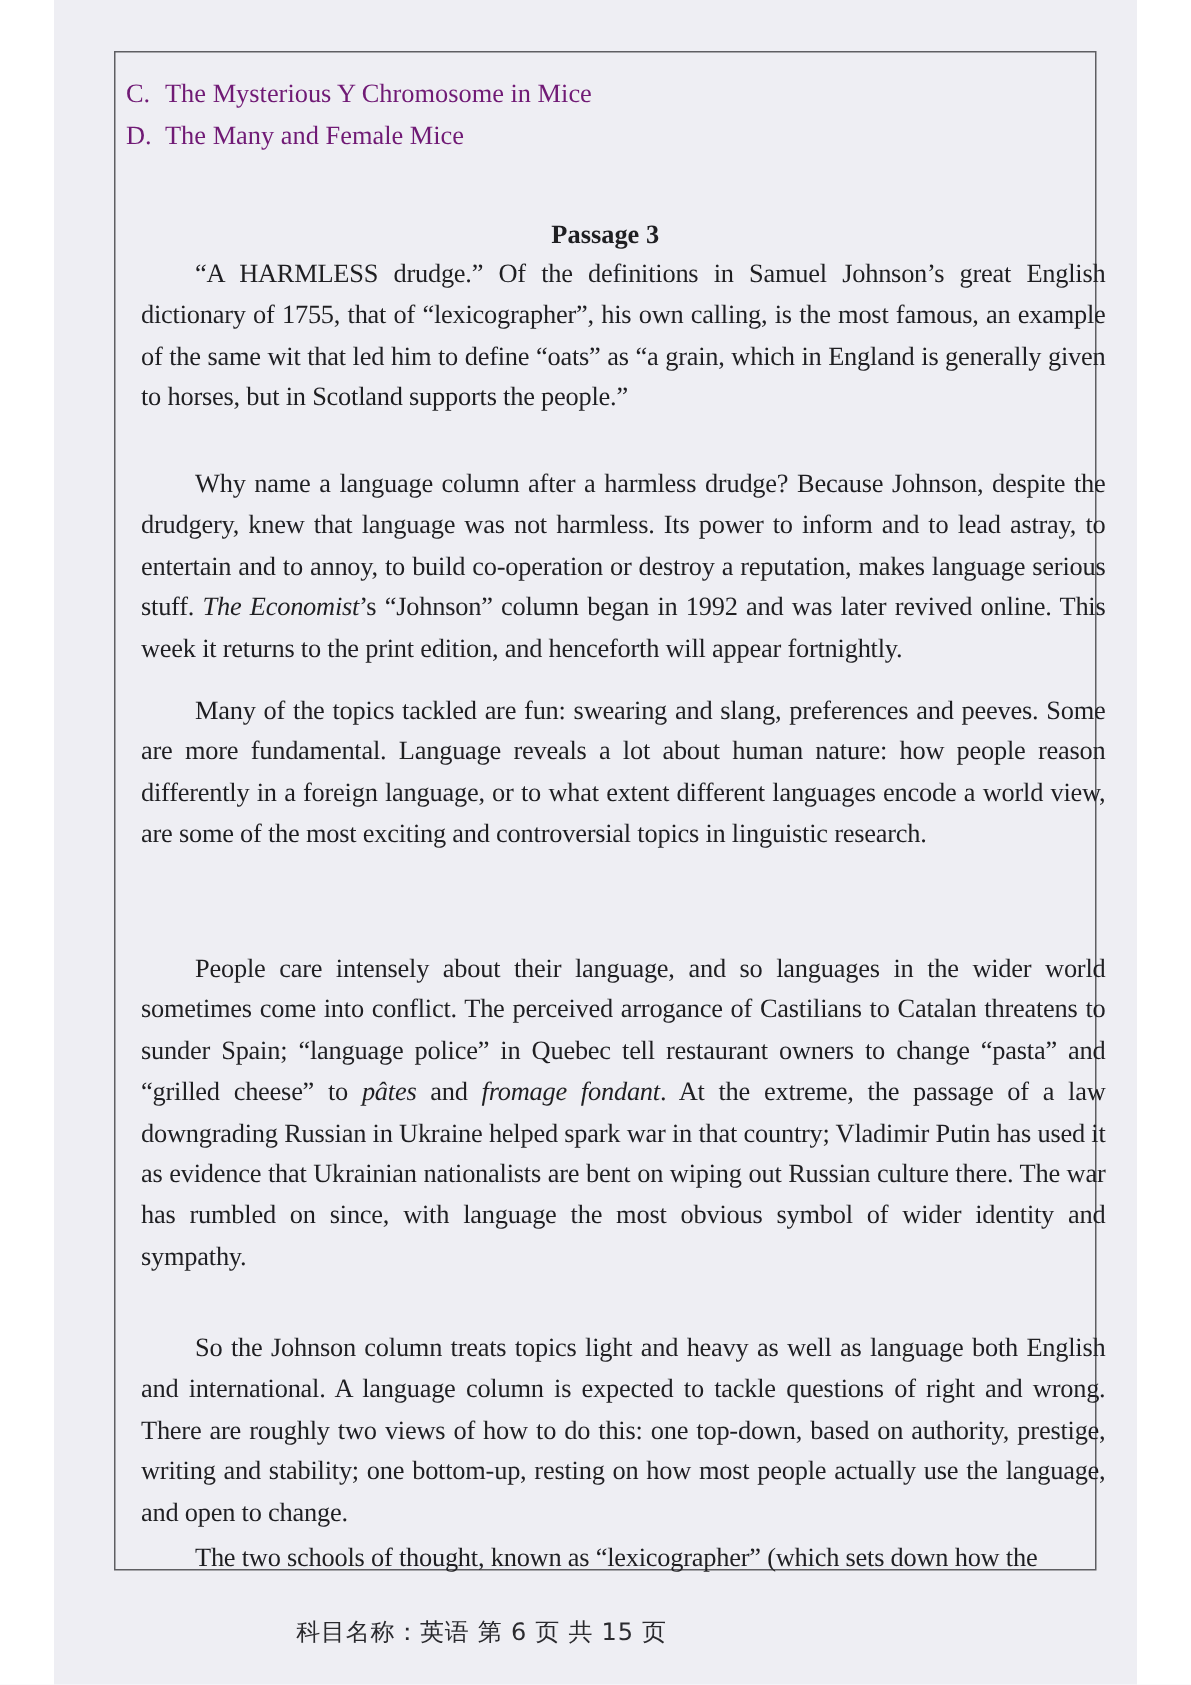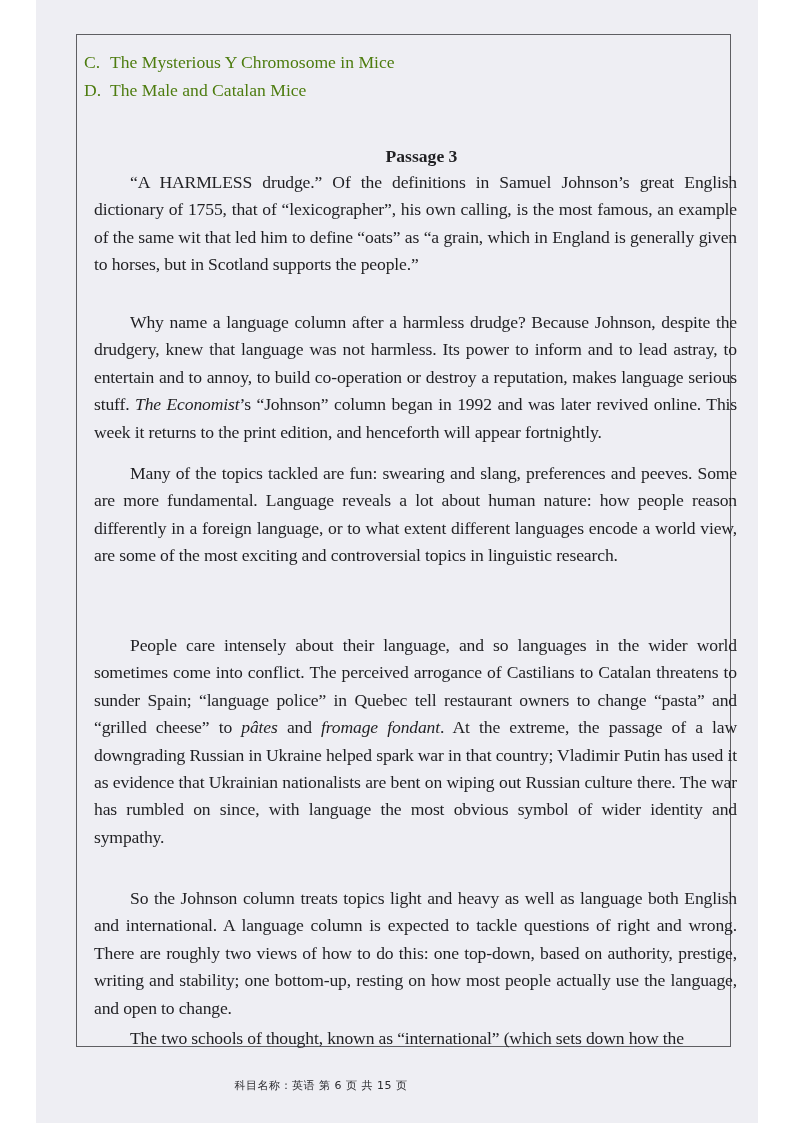--- a/index.html
+++ b/index.html
@@ -25,38 +25,37 @@
       width: 655px;
       height: 1013px;
       border: 1.3px solid #5e5e62;
       box-sizing: border-box;
     }
     .option {
       position: absolute;
       left: 84px;
       font-family: "Liberation Serif", serif;
       font-size: 17.6px;
-      color: #4d7c0f;
+      color: #701a75;
       white-space: nowrap;
     }
     .option .letter {
       display: inline-block;
       width: 26px;
     }
     .passage-title {
       position: absolute;
       left: 76px;
       width: 655px;
       top: 146px;
       text-align: center;
       font-family: "Liberation Serif", serif;
       font-weight: bold;
       font-size: 17.6px;
       color: #1f1f22;
-      padding-left: 18px;
     }
     .para {
       position: absolute;
       left: 82px;
       width: 643px;
       margin: 12px;
       font-family: "Liberation Serif", serif;
       font-size: 17.6px;
       line-height: 27.4px;
       color: #1f1f22;
@@ -65,40 +64,40 @@
       letter-spacing: -0.15px;
     }
     .para i { font-style: italic; }
     .footer {
       position: absolute;
       left: 0;
       width: 642px;
       top: 1078px;
       text-align: center;
       font-family: "DejaVu Sans", sans-serif;
-      font-size: 11px;
+      font-size: 16px;
       color: #2a2a2e;
       letter-spacing: 0.5px;
     }
   </style>
 </head>
 <body>
 
 <div class="paper"></div>
 <div class="frame"></div>
 
 <div class="option" style="top:52px;">
   <span class="letter">C.</span><span>The Mysterious Y Chromosome in Mice</span>
 </div>
 <div class="option" style="top:80px;">
-  <span class="letter">D.</span><span>The Male and Catalan Mice</span>
+  <span class="letter">D.</span><span>The Many and Female Mice</span>
 </div>
 
 <div class="passage-title">Passage 3</div>
 
 <p class="para" style="top:157px;"><span>“A HARMLESS drudge.” Of the definitions in Samuel Johnson’s great English dictionary of 1755, that of “lexicographer”, his own calling, is the most famous, an example of the same wit that led him to define “oats” as “a grain, which in England is generally given to horses, but in Scotland supports the people.”</span></p>
 <p class="para" style="top:297px;"><span>Why name a language column after a harmless drudge? Because Johnson, despite the drudgery, knew that language was not harmless. Its power to inform and to lead astray, to entertain and to annoy, to build co-operation or destroy a reputation, makes language serious stuff. </span><i>The Economist</i><span>’s “Johnson” column began in 1992 and was later revived online. This week it returns to the print edition, and henceforth will appear fortnightly.</span></p>
 <p class="para" style="top:448px;"><span>Many of the topics tackled are fun: swearing and slang, preferences and peeves. Some are more fundamental. Language reveals a lot about human nature: how people reason differently in a foreign language, or to what extent different languages encode a world view, are some of the most exciting and controversial topics in linguistic research.</span></p>
 <p class="para" style="top:620px;"><span>People care intensely about their language, and so languages in the wider world sometimes come into conflict. The perceived arrogance of Castilians to Catalan threatens to sunder Spain; “language police” in Quebec tell restaurant owners to change “pasta” and “grilled cheese” to </span><i>pâtes</i><span> and </span><i>fromage fondant</i><span>. At the extreme, the passage of a law downgrading Russian in Ukraine helped spark war in that country; Vladimir Putin has used it as evidence that Ukrainian nationalists are bent on wiping out Russian culture there. The war has rumbled on since, with language the most obvious symbol of wider identity and sympathy.</span></p>
 <p class="para" style="top:873px;"><span>So the Johnson column treats topics light and heavy as well as language both English and international. A language column is expected to tackle questions of right and wrong. There are roughly two views of how to do this: one top-down, based on authority, prestige, writing and stability; one bottom-up, resting on how most people actually use the language, and open to change.</span></p>
-<p class="para" style="top:1013px;"><span>The two schools of thought, known as “international” (which sets down how the</span></p>
+<p class="para" style="top:1013px;"><span>The two schools of thought, known as “lexicographer” (which sets down how the</span></p>
 
 <div class="footer">科目名称：英语 第 6 页 共 15 页</div>
 
 </body></html>

